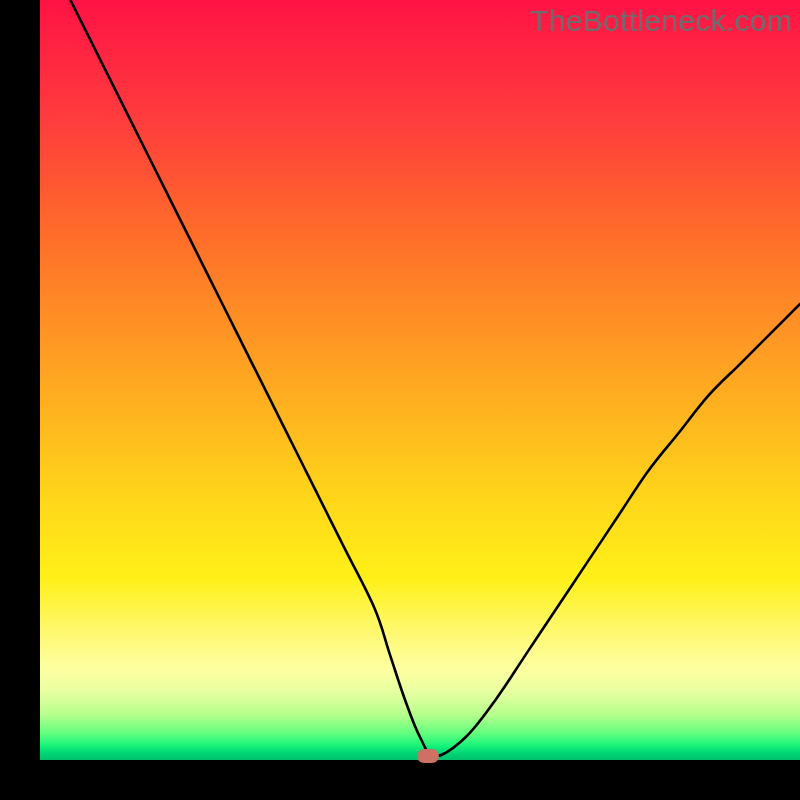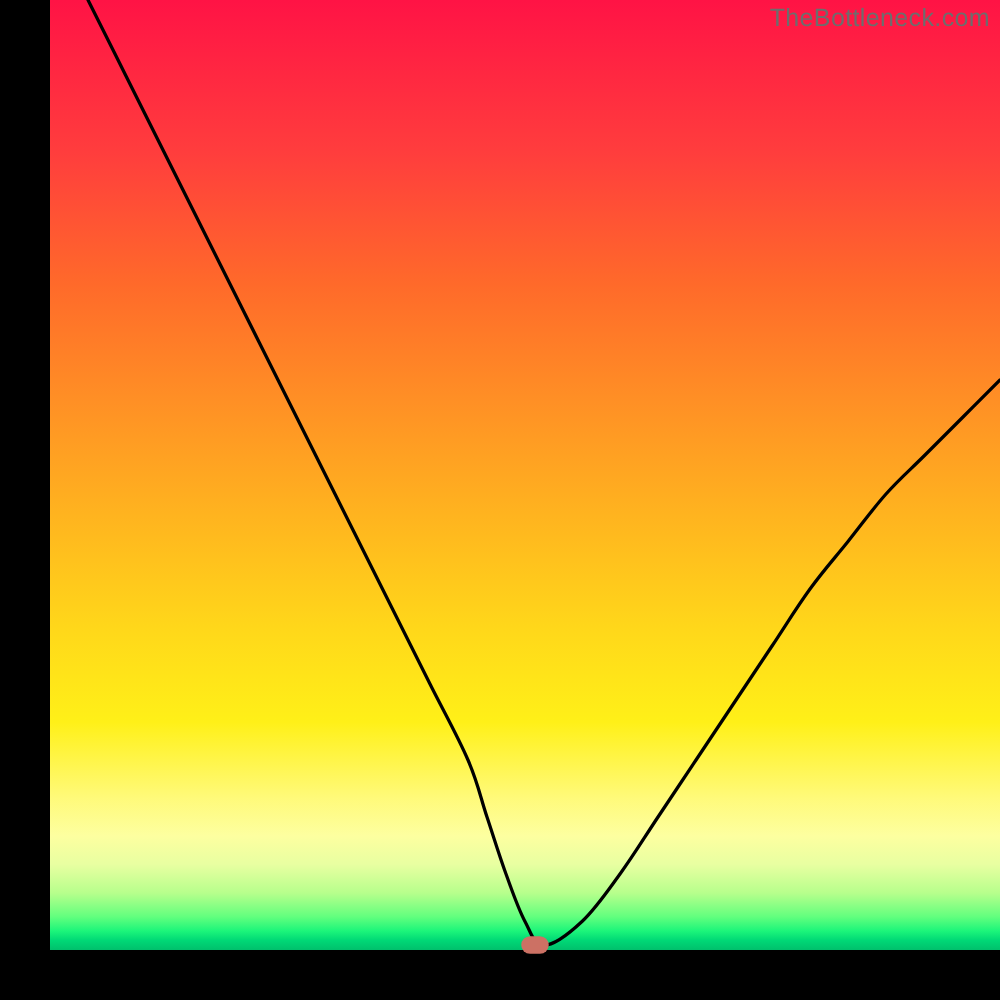--- a/index.html
+++ b/index.html
@@ -41,21 +41,21 @@
       #1cf57a 98%,
       #00d876 99%,
       #00c06c 100%
     );
   }
   .watermark {
     position: absolute;
     top: 4px;
     right: 8px;
     color: #6d6d6d;
-    font-size: 20px;
+    font-size: 30px;
     font-weight: 400;
     letter-spacing: 0.3px;
     user-select: none;
   }
   svg.curve {
     position: absolute;
     left: 0;
     top: 0;
     width: 760px;
     height: 760px;

